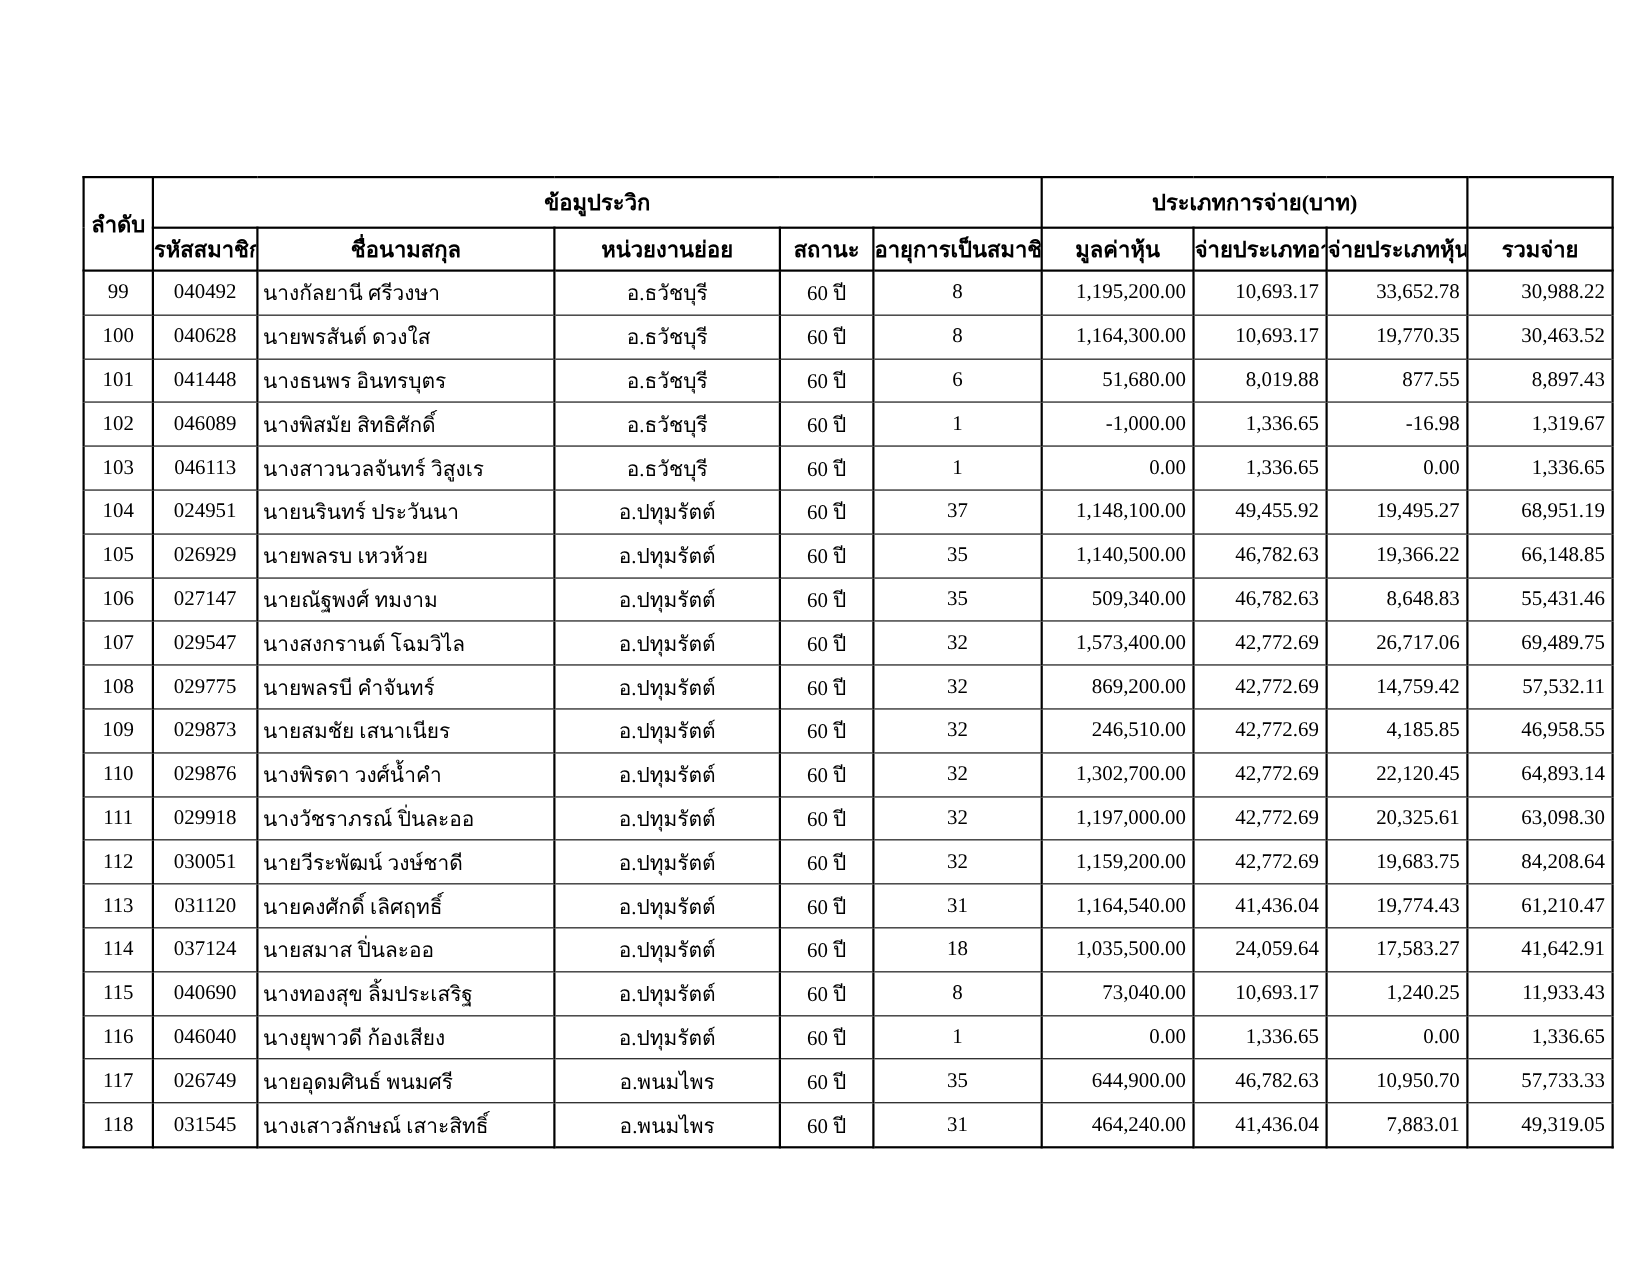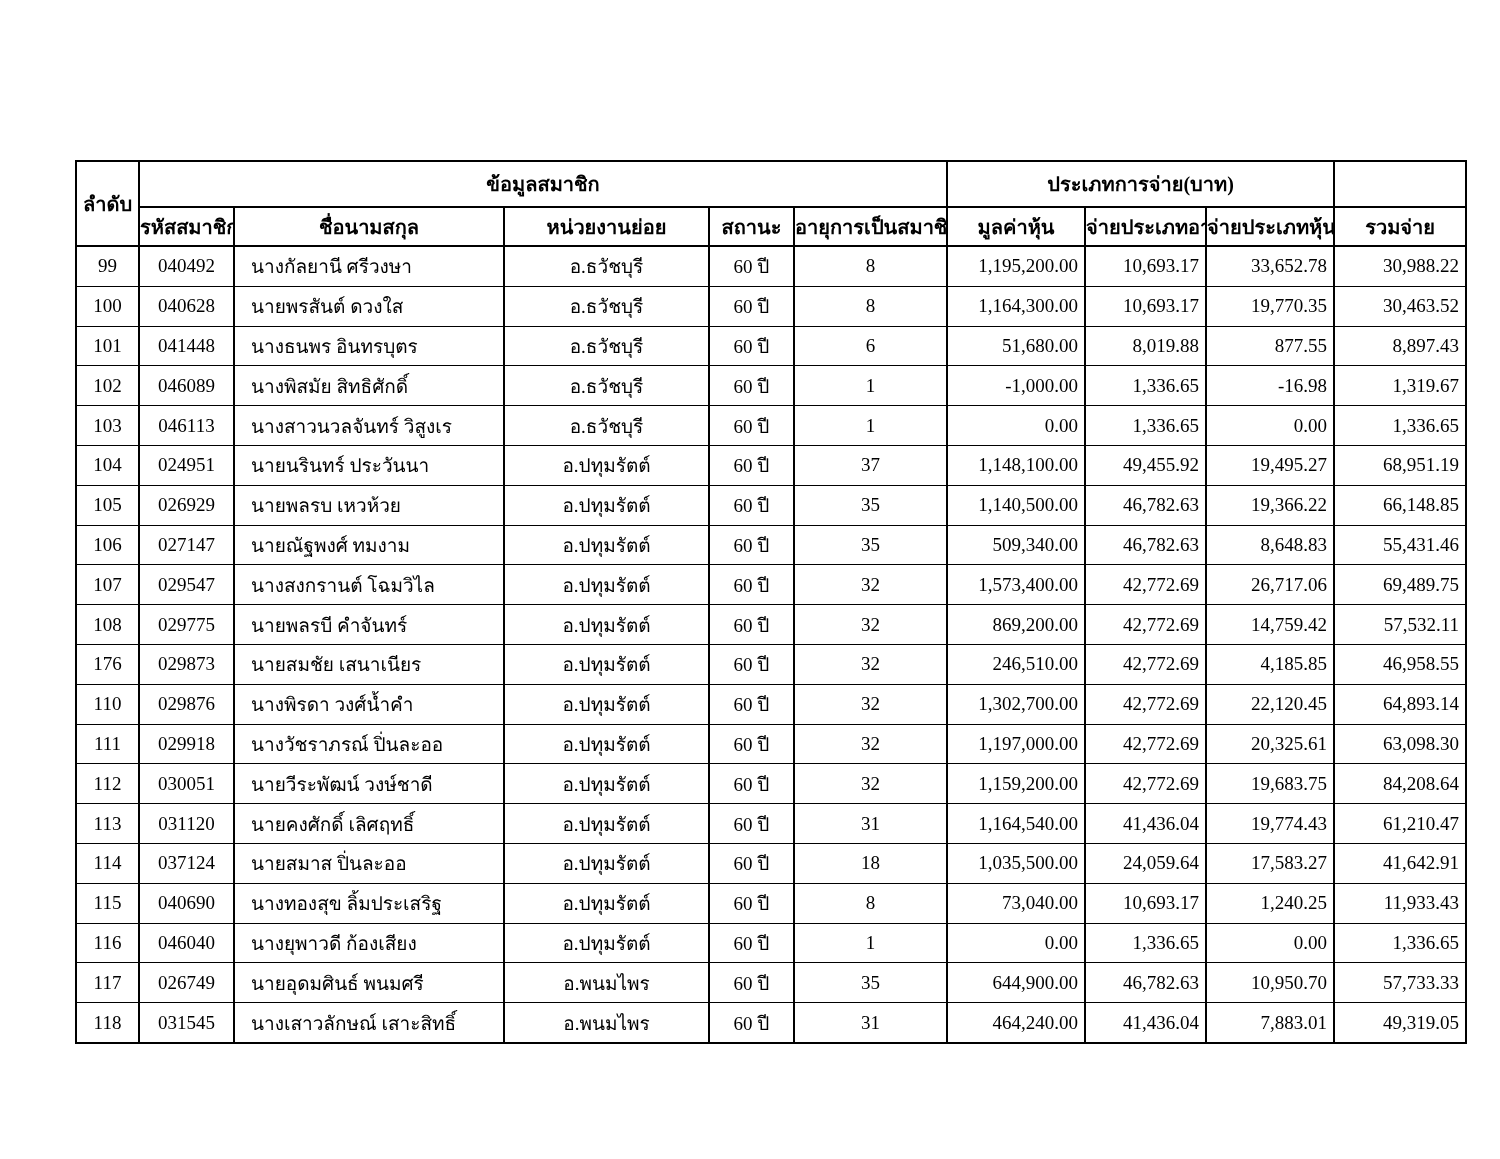--- a/index.html
+++ b/index.html
@@ -38,21 +38,21 @@
   }
   .member-table thead tr.group-row th { height: 44px; }
   .member-table thead tr.label-row th { height: 37px; font-family: Liberation Mono, monospace; }
   .member-table tbody td {
     height: 38.8px;
     font-size: 19px;
     vertical-align: middle;
   }
   .member-table tbody tr:last-child td { border-bottom: 2.5px solid #000; }
   .member-table td.c { text-align: center; }
-  .member-table td.l { text-align: left; padding-left: 16px; }
+  .member-table td.l { text-align: left; padding-left: 4px; }
   .member-table td.r { text-align: right; padding-right: 6px; }
 </style>
 </head>
 <body>
 
 <div class="page">
   <table class="member-table">
     <colgroup>
       <col style="width:63px">
       <col style="width:95px">
@@ -61,21 +61,21 @@
       <col style="width:85px">
       <col style="width:153px">
       <col style="width:138px">
       <col style="width:121px">
       <col style="width:128px">
       <col style="width:132px">
     </colgroup>
     <thead>
       <tr class="group-row">
         <th rowspan="2">ลำดับ</th>
-        <th colspan="5">ข้อมูลสมาชิก</th>
+        <th colspan="5">ข้อมูประวิก</th>
         <th colspan="3">ประเภทการจ่าย(บาท)</th>
         <th></th>
       </tr>
       <tr class="label-row">
         <th>รหัสสมาชิก</th>
         <th>ชื่อนามสกุล</th>
         <th>หน่วยงานย่อย</th>
         <th>สถานะ</th>
         <th>อายุการเป็นสมาชิก</th>
         <th>มูลค่าหุ้น</th>
@@ -199,21 +199,21 @@
           <td class="l">นายพลรบี คำจันทร์</td>
           <td class="c">อ.ปทุมรัตต์</td>
           <td class="c">60 ปี</td>
           <td class="c">32</td>
           <td class="r">869,200.00</td>
           <td class="r">42,772.69</td>
           <td class="r">14,759.42</td>
           <td class="r">57,532.11</td>
         </tr>
         <tr>
-          <td class="c">176</td>
+          <td class="c">109</td>
           <td class="c">029873</td>
           <td class="l">นายสมชัย เสนาเนียร</td>
           <td class="c">อ.ปทุมรัตต์</td>
           <td class="c">60 ปี</td>
           <td class="c">32</td>
           <td class="r">246,510.00</td>
           <td class="r">42,772.69</td>
           <td class="r">4,185.85</td>
           <td class="r">46,958.55</td>
         </tr>

